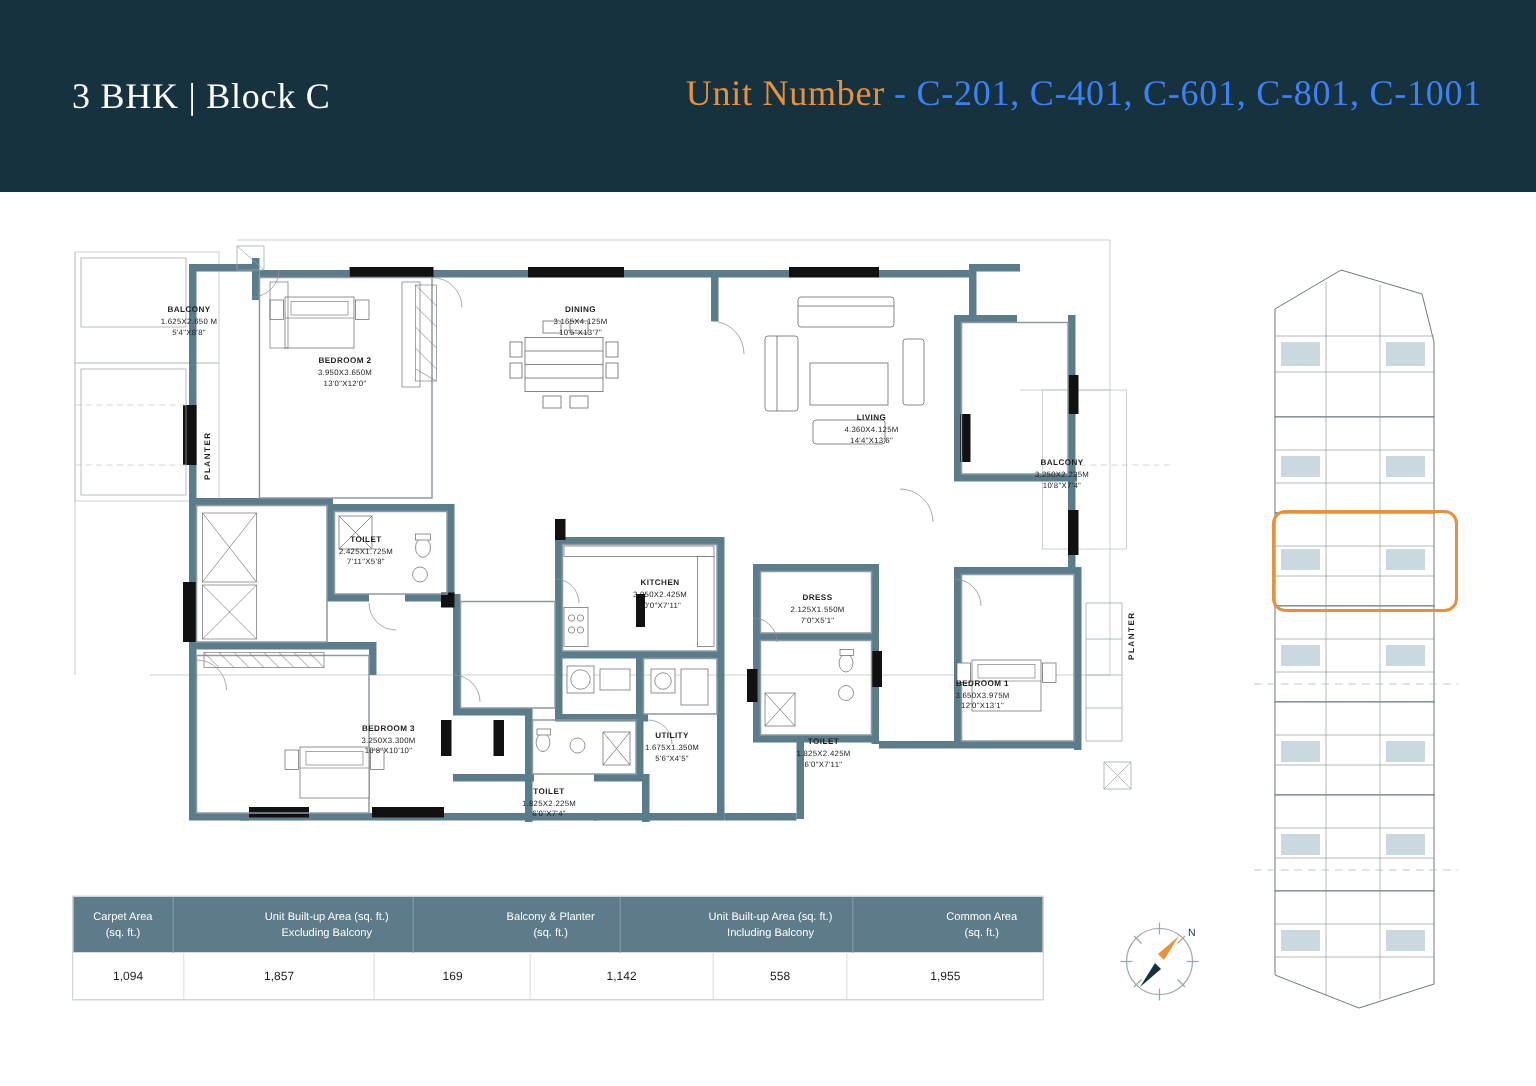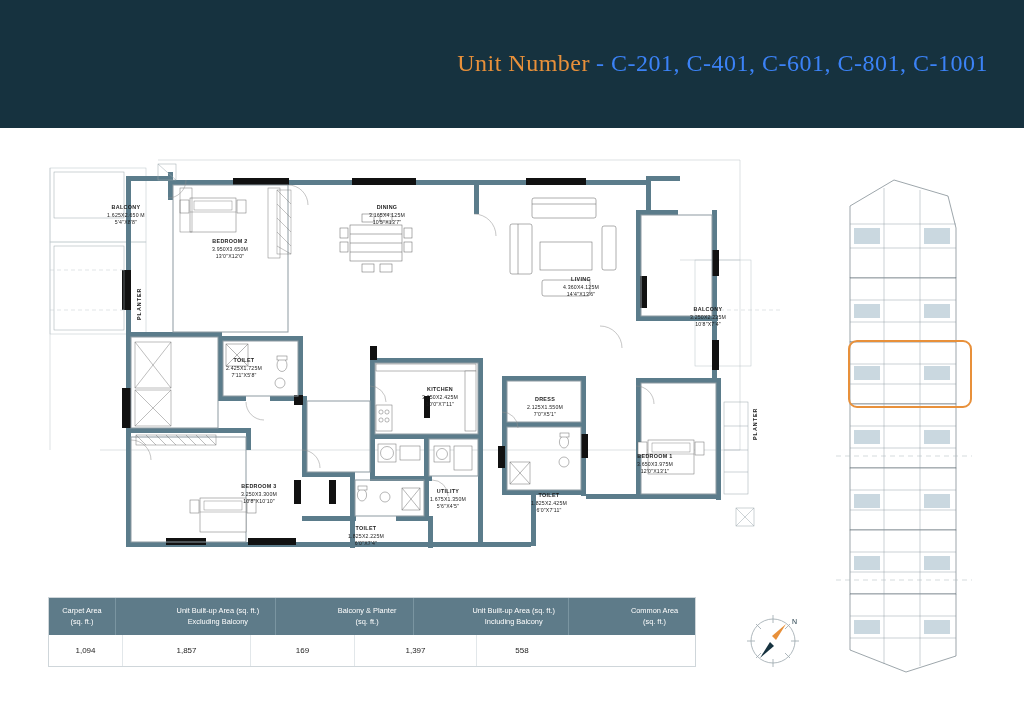--- a/index.html
+++ b/index.html
@@ -153,20 +153,21 @@
   .c1 { width: 128px; }
   .c2 { width: 104px; }
   .c3 { width: 122px; }
   .c4 { width: 90px; }
   .c5 { width: 130px; }
 </style>
 </head>
 <body>
 
 <div class="header">
+  <div class="header-left">3 BHK | Block C</div>
   <div class="header-right">
     <span class="unit-label">Unit Number</span>
     <span class="unit-value">- C-201, C-401, C-601, C-801, C-1001</span>
   </div>
 </div>
 
 <div class="plan-stage">
   <svg class="plan-svg" width="740" height="430" viewBox="0 0 740 430">
     <defs>
       <g id="bedset">
@@ -598,16 +599,17 @@
 (sq. ft.)</span></div>
     <div class="at-cell c3"><span style="white-space:pre-line">Unit Built-up Area (sq. ft.)
 Including Balcony</span></div>
     <div class="at-cell c4"><span style="white-space:pre-line">Common Area
 (sq. ft.)</span></div>
   </div>
   <div class="at-body">
     <div class="at-cell c0">1,094</div>
     <div class="at-cell c1">1,857</div>
     <div class="at-cell c2">169</div>
-    <div class="at-cell c3">1,397</div>
+    <div class="at-cell c3">1,142</div>
     <div class="at-cell c4">558</div>
+    <div class="at-cell c5">1,955</div>
   </div>
 </div>
 
 </body></html>

